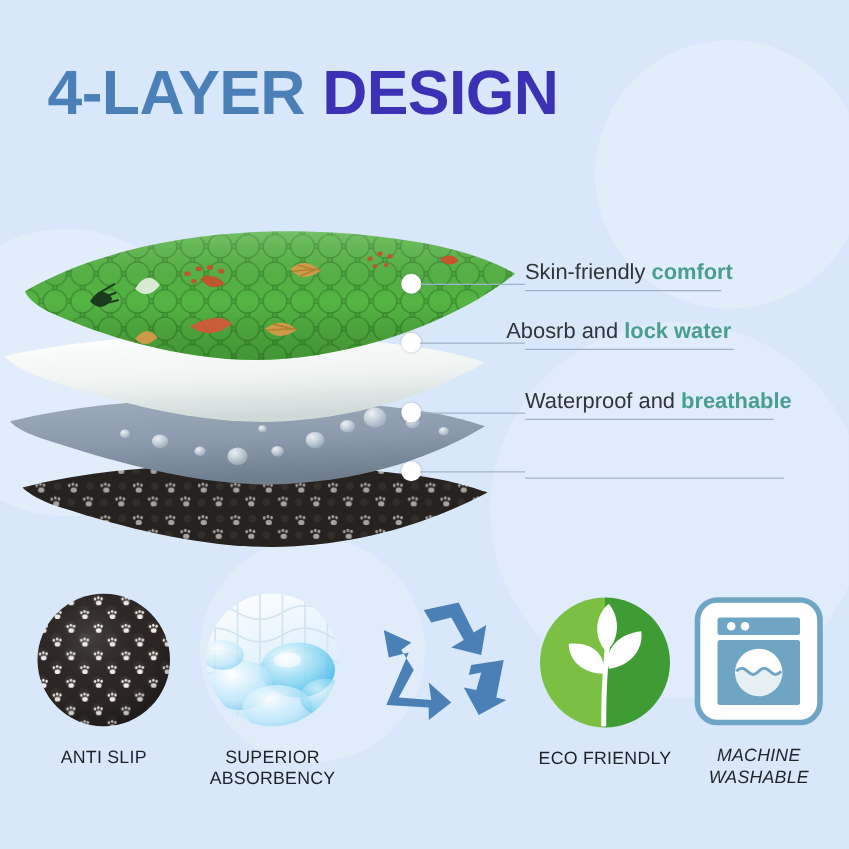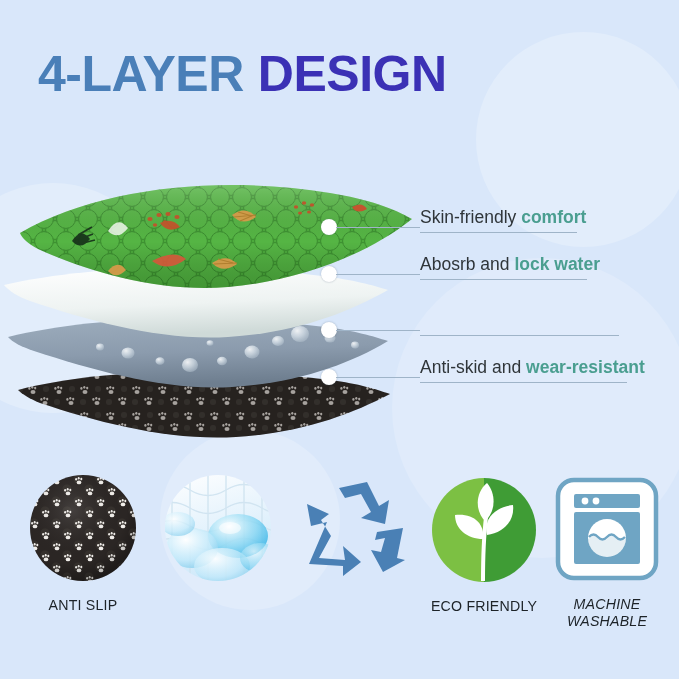--- a/index.html
+++ b/index.html
@@ -206,32 +206,32 @@
   <div class="lead" style="left:336px;top:274px;width:84px;"></div>
   <div class="lead" style="left:336px;top:330px;width:84px;"></div>
   <div class="lead" style="left:336px;top:377px;width:84px;"></div>
 
   <div class="callout" style="left:420px;top:207px;">
     <span>Skin-friendly</span>
     <span class="hi">comfort</span>
   </div>
   <div class="callout-rule" style="left:420px;top:232px;width:157px;"></div>
 
-  <div class="callout" style="left:420px;top:254px;text-align:center;">
+  <div class="callout" style="left:405px;top:254px;text-align:center;">
     <span>Abosrb and</span>
     <span class="hi">lock water</span>
   </div>
   <div class="callout-rule" style="left:420px;top:279px;width:167px;"></div>
 
+  <div class="callout" style="left:420px;top:310px;">
+    <span>Waterproof and</span>
+    <span class="hi">breathable</span>
+  </div>
   <div class="callout-rule" style="left:420px;top:335px;width:199px;"></div>
 
-  <div class="callout" style="left:420px;top:357px;">
-    <span>Anti-skid and</span>
-    <span class="hi">wear-resistant</span>
-  </div>
   <div class="callout-rule" style="left:420px;top:382px;width:207px;"></div>
 
   <div class="features">
 
     <div class="feature" style="left:13px;width:140px;">
       <div class="art">
         <svg width="108" height="108" viewBox="0 0 108 108">
           <defs>
             <pattern id="pawIcon" width="22" height="22" patternUnits="userSpaceOnUse">
               <rect width="22" height="22" fill="#2b2624"></rect>
@@ -295,20 +295,22 @@
             </g>
             <ellipse cx="74" cy="62" rx="30" ry="22" fill="url(#bub1)"></ellipse>
             <ellipse cx="28" cy="74" rx="26" ry="20" fill="url(#bub2)"></ellipse>
             <ellipse cx="14" cy="50" rx="17" ry="12" fill="url(#bub2)" opacity=".85"></ellipse>
             <ellipse cx="58" cy="92" rx="28" ry="18" fill="url(#bub2)" opacity=".9"></ellipse>
             <ellipse cx="96" cy="84" rx="20" ry="15" fill="url(#bub1)" opacity=".7"></ellipse>
             <ellipse cx="66" cy="54" rx="11" ry="6" fill="#ffffff" opacity=".55"></ellipse>
           </g>
         </svg>
       </div>
+      <div class="cap">SUPERIOR
+ABSORBENCY</div>
     </div>
 
     <div class="feature" style="left:292px;width:130px;">
       <div class="art" style="padding-top:6px;">
         <svg width="104" height="100" viewBox="0 0 104 100">
           <g fill="#4a80b5">
 
             <path d="M34,8 L62,2 L74,26 L84,20 L80,44 L56,38 L66,32 L56,14 L40,18 Z"></path>
 
             <path d="M72,52 L98,48 L92,78 L100,80 L78,92 L66,70 L76,72 L80,58 L70,60 Z"></path>

